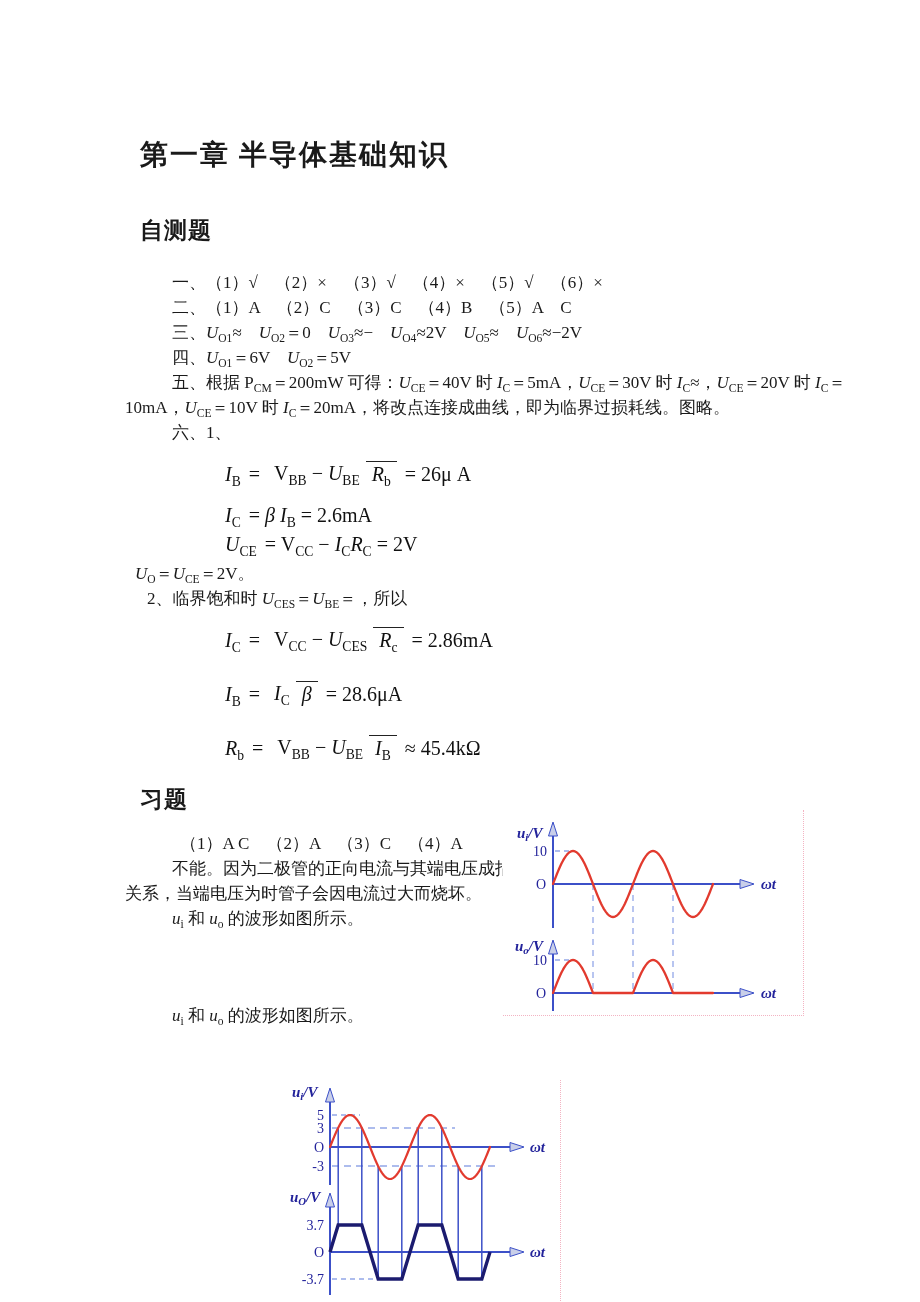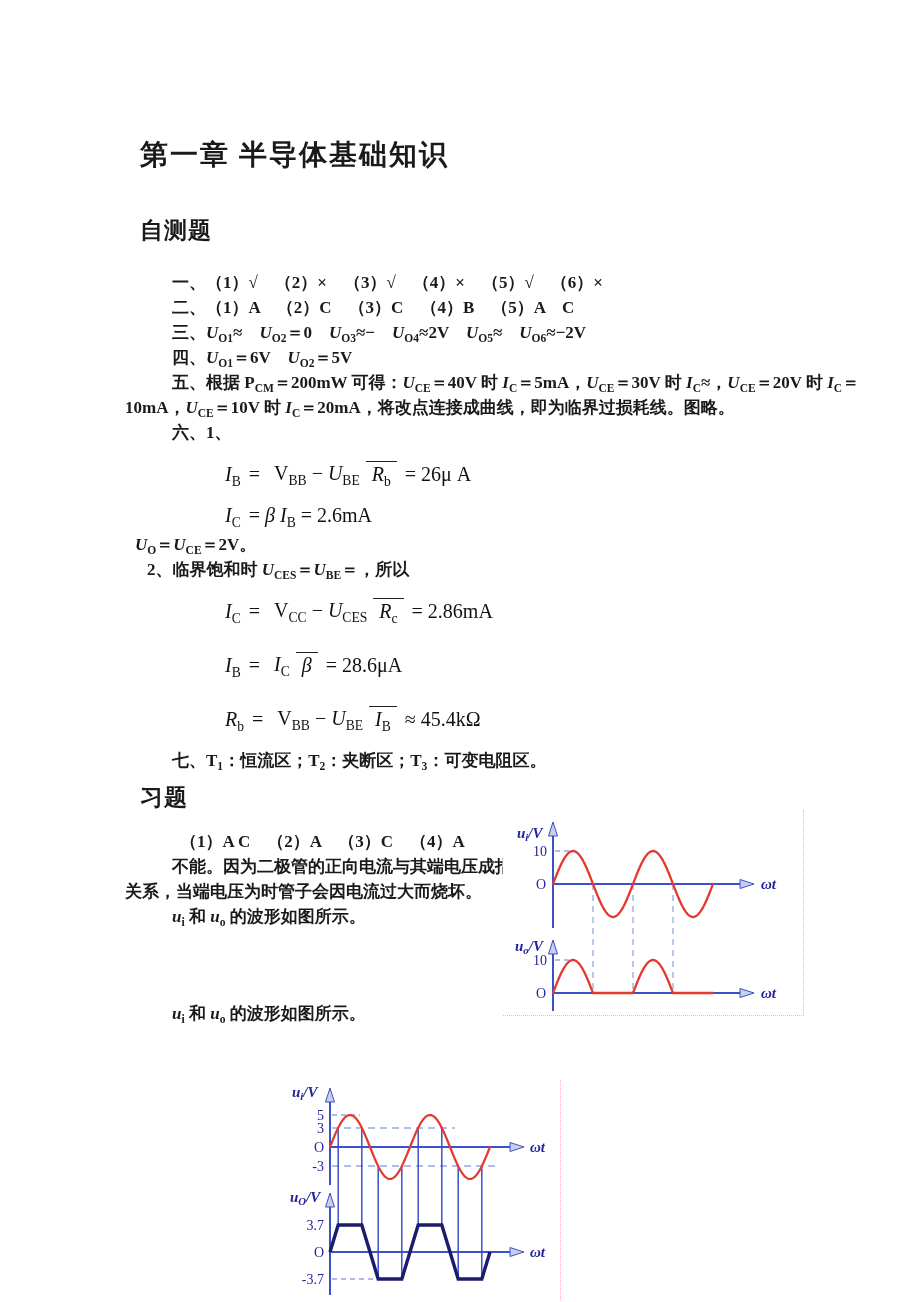--- a/index.html
+++ b/index.html
@@ -7,21 +7,21 @@
     width:920px;height:1302px;position:relative;margin:0 auto;
     background:#ffffff;overflow:hidden;
     font-family:"Liberation Serif","DejaVu Serif",serif;
     color:#1a1a1a;
   }
   .content{padding:138px 125px 0 125px;}
   .doc-title{font-size:28px;font-weight:bold;margin:0 0 0 15px;line-height:34px;letter-spacing:2px;}
   .sec-head{font-size:23px;font-weight:bold;margin:44px 0 0 15px;line-height:30px;letter-spacing:1px;}
   .sec-head.ex{margin-top:10px;}
   .lines{margin-top:24px;}
-  .line{font-size:17px;line-height:25px;white-space:nowrap;font-weight:bold;}
+  .line{font-size:17px;line-height:25px;white-space:nowrap;}
   .ind{padding-left:47px;}
   .ind-s{padding-left:10px;}
   .ind-m{padding-left:22px;}
   .ind-x{padding-left:55px;}
   sub{font-size:68%;line-height:0;text-align:right;}
   i{font-style:italic;}
   .fblock{margin:2px 0 2px 100px;}
   .formula{display:flex;align-items:center;gap:8px;font-size:20px;color:#111;}
   .formula.frac-row{min-height:54px;}
   .formula.plain-row{min-height:29px;}
@@ -64,20 +64,24 @@
           <span class="frac">
             <span class="num">V<sub>BB</sub> − <i>U</i><sub>BE</sub></span>
             <span class="den"><i>R</i><sub>b</sub></span>
           </span>
           <span>= 26μ A</span>
         </div>
         <div class="formula plain-row">
           <span><i>I</i><sub>C</sub></span>
           <span>= <i>β</i> <i>I</i><sub>B</sub> = 2.6mA</span>
         </div>
+        <div class="formula plain-row">
+          <span><i>U</i><sub>CE</sub></span>
+          <span>= V<sub>CC</sub> − <i>I</i><sub>C</sub><i>R</i><sub>C</sub> = 2V</span>
+        </div>
       </div>
 
     <div class="line ind-s"><i>U</i><sub>O</sub>＝<i>U</i><sub>CE</sub>＝2V。</div>
     <div class="line ind-m">2、临界饱和时 <i>U</i><sub>CES</sub>＝<i>U</i><sub>BE</sub>＝，所以</div>
 
     <div class="fblock">
         <div class="formula frac-row">
           <span><i>I</i><sub>C</sub></span>
           <span>=</span>
           <span class="frac">
@@ -99,21 +103,20 @@
           <span><i>R</i><sub>b</sub></span>
           <span>=</span>
           <span class="frac">
             <span class="num">V<sub>BB</sub> − <i>U</i><sub>BE</sub></span>
             <span class="den"><i>I</i><sub>B</sub></span>
           </span>
           <span>≈ 45.4kΩ</span>
         </div>
       </div>
 
-    <div class="line ind">七、T<sub>1</sub>：恒流区；T<sub>2</sub>：夹断区；T<sub>3</sub>：可变电阻区。</div>
 
     <h2 class="sec-head ex">习题</h2>
 
     <div class="exlines">
       <div class="line ind-x">（1）A C　（2）A　（3）C　（4）A</div>
       <div class="line ind">不能。因为二极管的正向电流与其端电压成指数</div>
       <div class="line">关系，当端电压为时管子会因电流过大而烧坏。</div>
       <div class="line ind"><i>u</i><sub>i</sub> 和 <i>u</i><sub>o</sub> 的波形如图所示。</div>
       <div class="line ind cap2"><i>u</i><sub>i</sub> 和 <i>u</i><sub>o</sub> 的波形如图所示。</div>
     </div>

